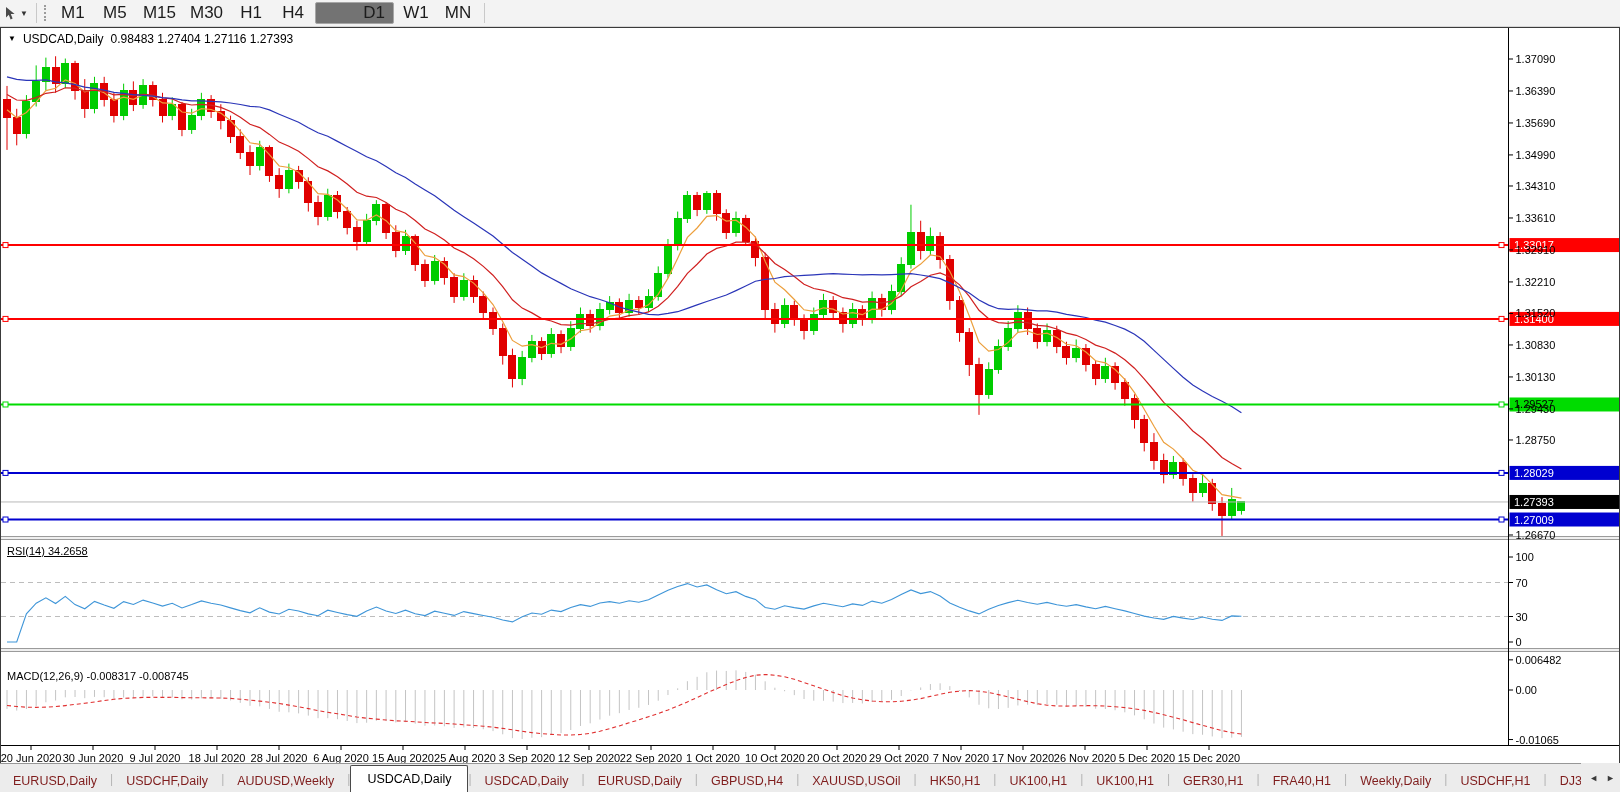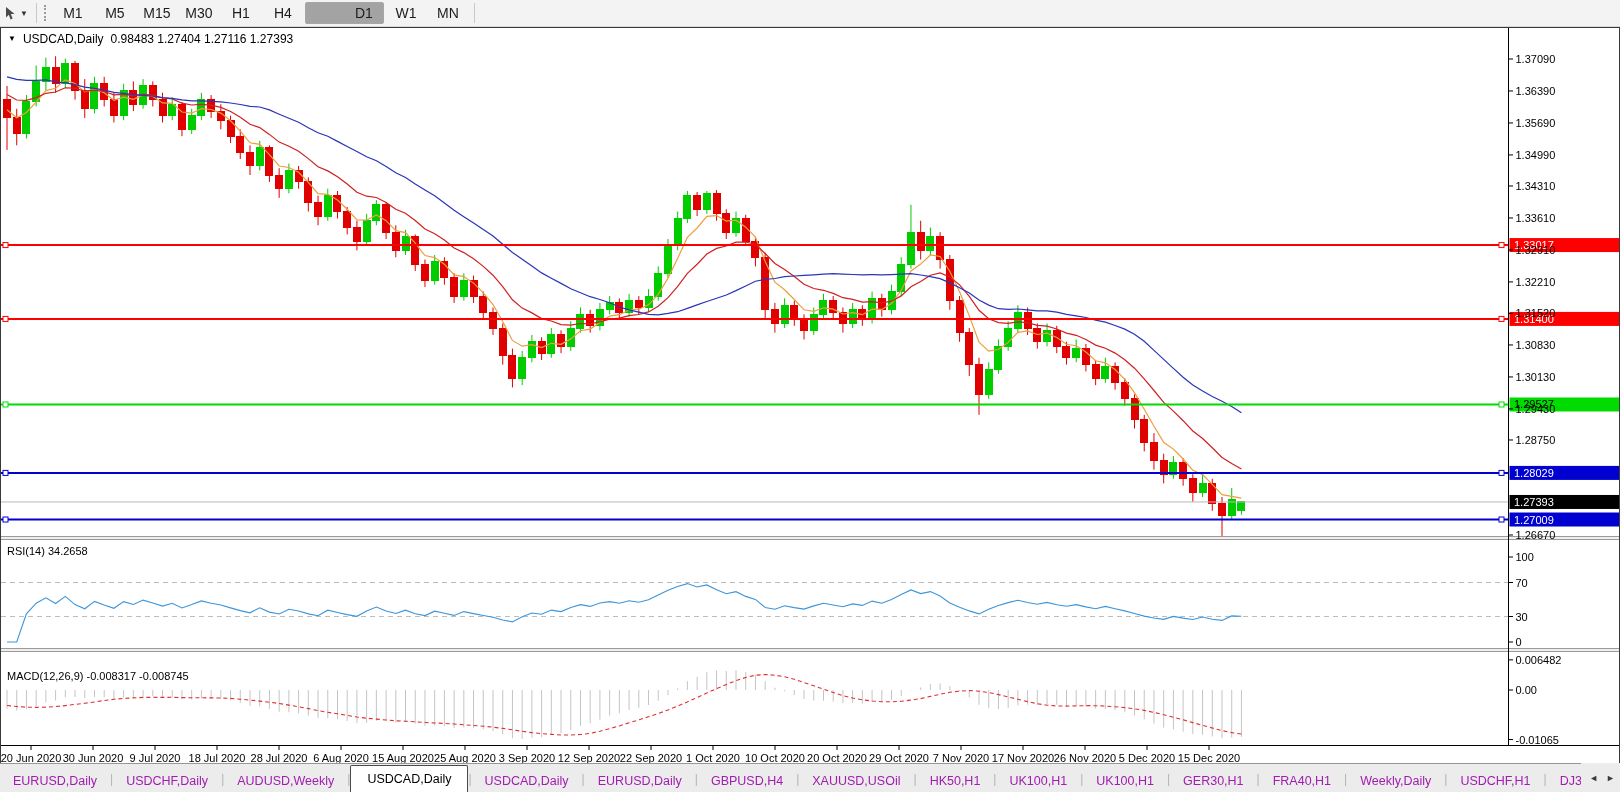--- a/index.html
+++ b/index.html
@@ -6,35 +6,35 @@
   body{width:1620px;height:792px;overflow:hidden;position:relative;background:#fff;
        font-family:"Liberation Sans",sans-serif;-webkit-font-smoothing:antialiased;}
   
   .toolbar{position:absolute;top:0;left:0;width:1620px;height:27px;background:#f3f3f3;
            border-bottom:1px solid #d6d6d6;display:flex;align-items:center;box-sizing:border-box;}
   .tool-group{display:flex;align-items:center;padding:0 3px;}
   .caret{font-size:8px;color:#333;margin-left:3px;}
   .vsep{width:1px;height:20px;background:#c9c9c9;margin:0 5px;}
   .grip{width:0;height:16px;border-left:2px dotted #9c9c9c;margin:0 6px 0 2px;}
   .tf-btn{height:20px;min-width:28px;padding:0 5px;display:flex;align-items:center;justify-content:center;
-          font-size:14px;color:#1c1c1c;border:1px solid transparent;margin:0 1px;border-radius:2px;cursor:default;}
-  .tf-btn.active{background:#a3a3a3;border:1px solid #a6a6a6;padding-left:44px;}
+          font-size:17px;color:#1c1c1c;border:1px solid transparent;margin:0 1px;border-radius:2px;cursor:default;}
+  .tf-btn.active{background:#737373;border:1px solid #a6a6a6;padding-left:44px;}
   
   .chart-window{position:absolute;top:27px;left:0;width:1618px;height:736px;border:1px solid #3a3a3a;background:#fff;}
   .chart-window svg{position:absolute;top:0;left:0;}
   .chart-title{position:absolute;top:4px;left:7px;z-index:6;font-size:12px;color:#000;
                display:flex;align-items:center;gap:7px;white-space:nowrap;}
   .chart-title .tri{font-size:8px;position:relative;top:-1px;}
   .ind-label{position:absolute;left:6px;z-index:6;font-size:11px;color:#000;white-space:nowrap;}
-  #rsi-label{top:517px;}
+  #rsi-label{top:517px;text-decoration:underline;}
   #macd-label{top:642px;}
   
   .tab-bar{position:absolute;left:0;bottom:0;width:1620px;height:29px;background:#ececec;
            border-top:1px solid #979797;display:flex;align-items:flex-end;overflow:hidden;box-sizing:border-box;}
-  .tab{height:23px;display:flex;align-items:center;padding:0 13px;font-size:12.5px;color:#a21caf;
+  .tab{height:23px;display:flex;align-items:center;padding:0 13px;font-size:12.5px;color:#7f1d1d;
        white-space:nowrap;cursor:default;}
   .tab.active{background:#fff;border:1px solid #4a4a4a;border-bottom:none;color:#000;height:26px;
               border-radius:2px 2px 0 0;padding:0 16px;}
   .tab-sep{color:#b4b4b4;font-size:12px;align-self:center;margin-top:2px;}
   .tab-scroll{position:absolute;right:0;bottom:0;height:29px;display:flex;align-items:center;gap:8px;
               padding:0 5px 0 8px;background:#ececec;font-size:9px;color:#3a3a3a;}
   .tab-scroll span{cursor:default;}
 </style>
 </head>
 <body>

